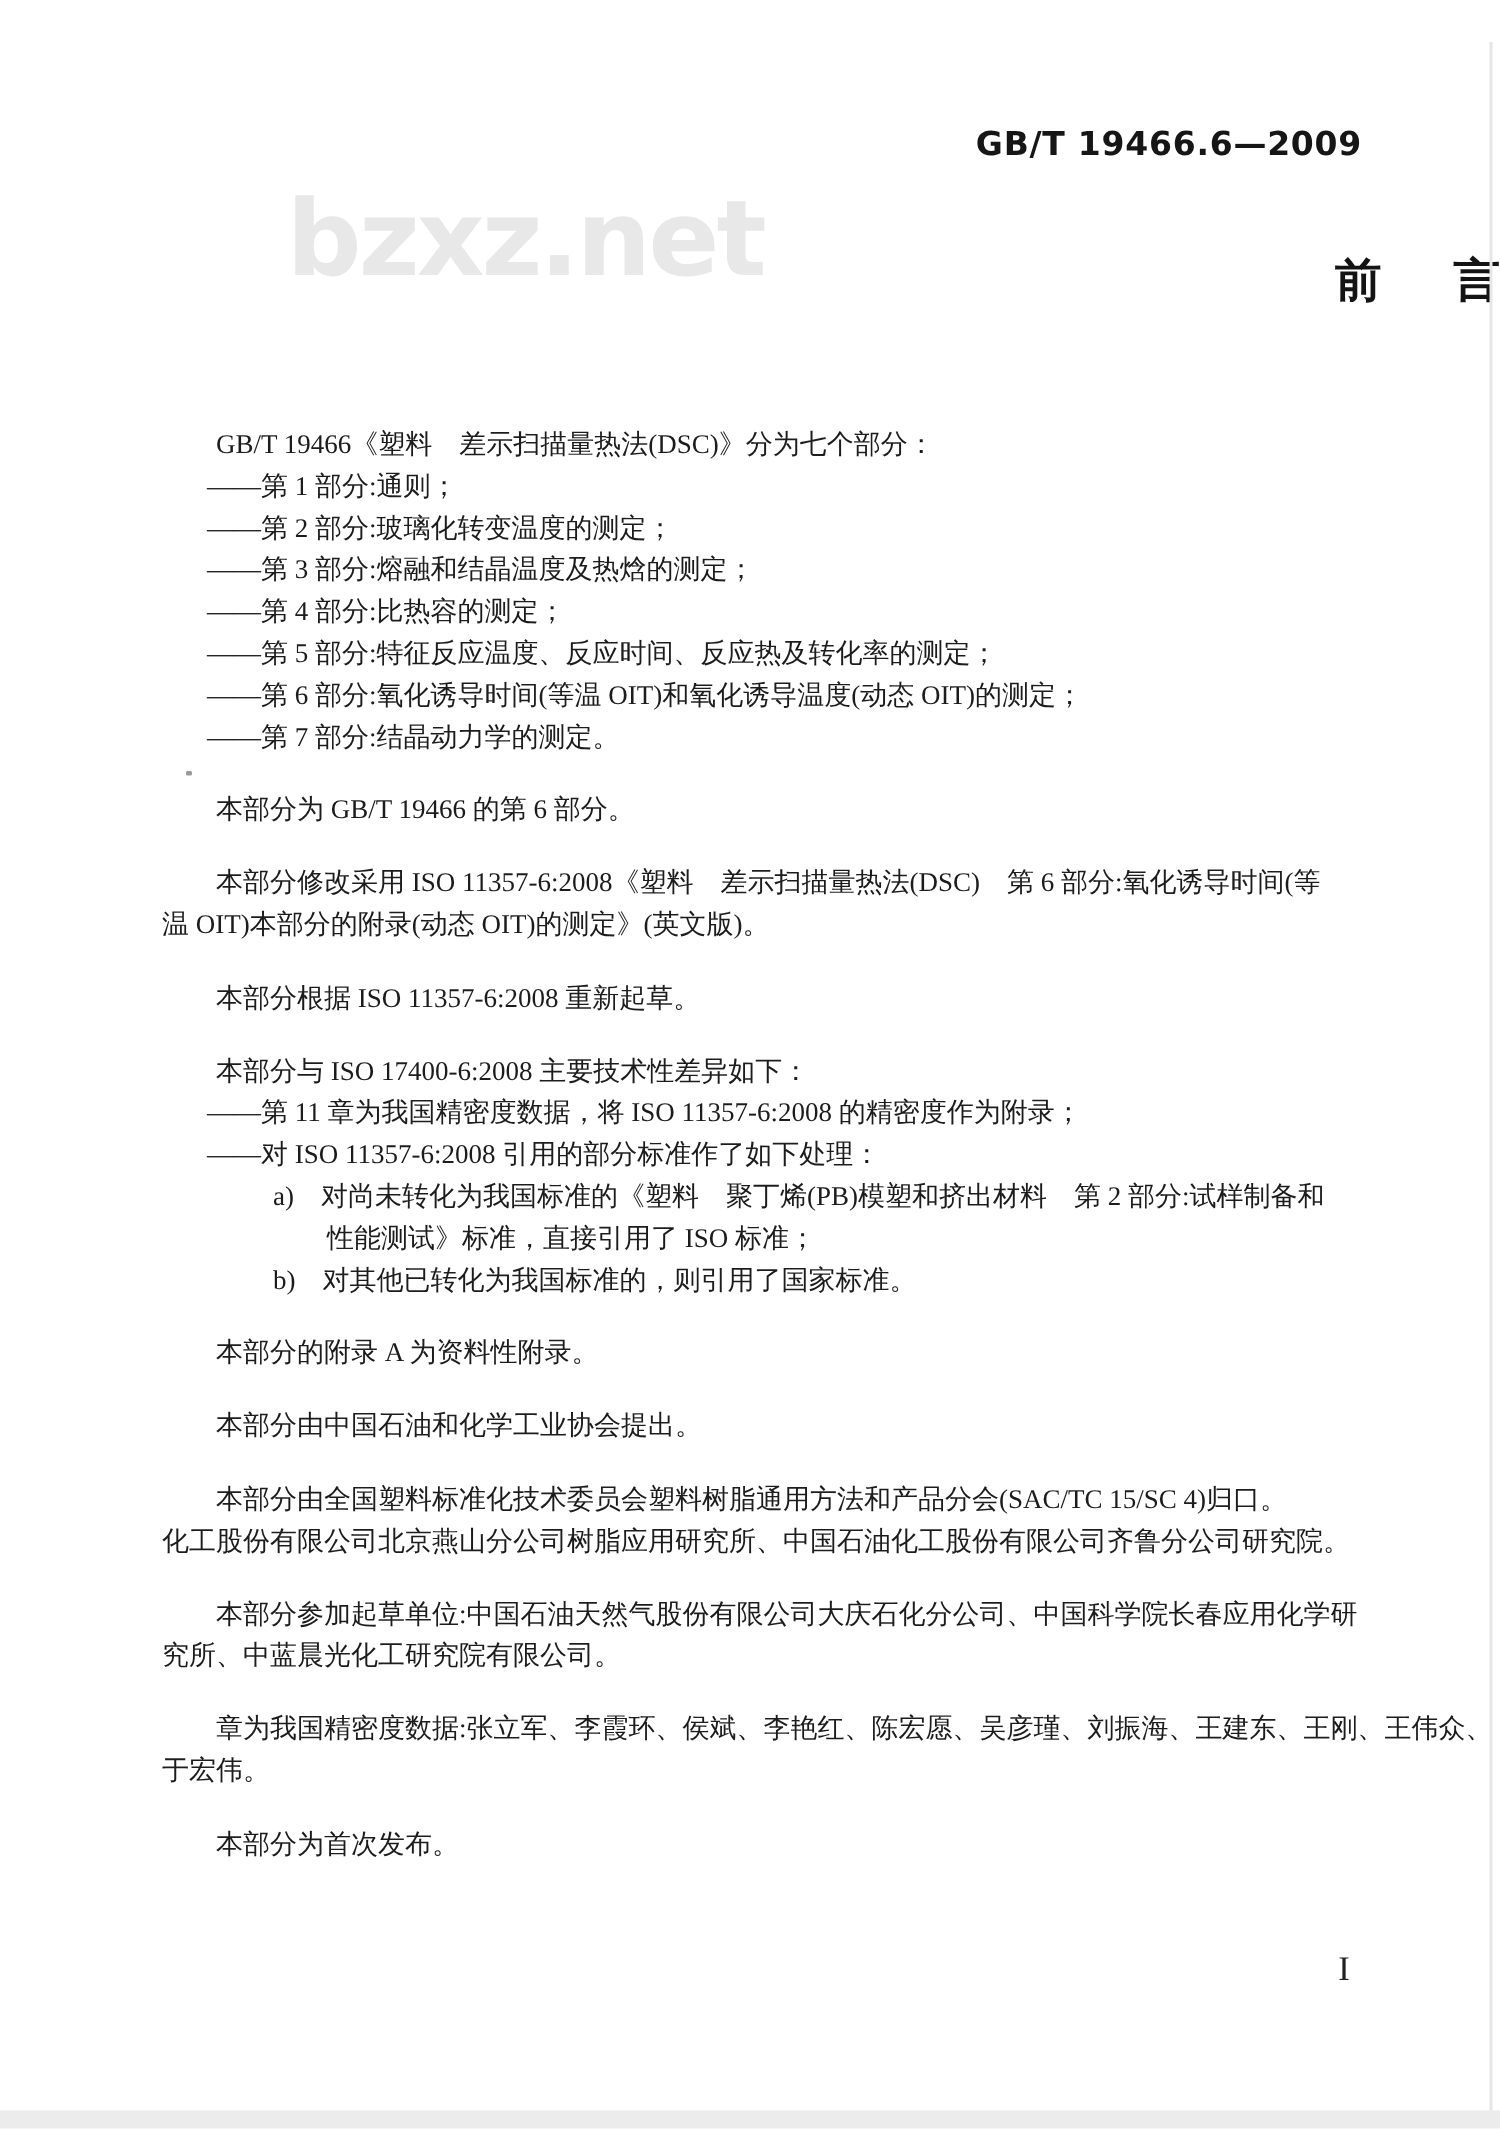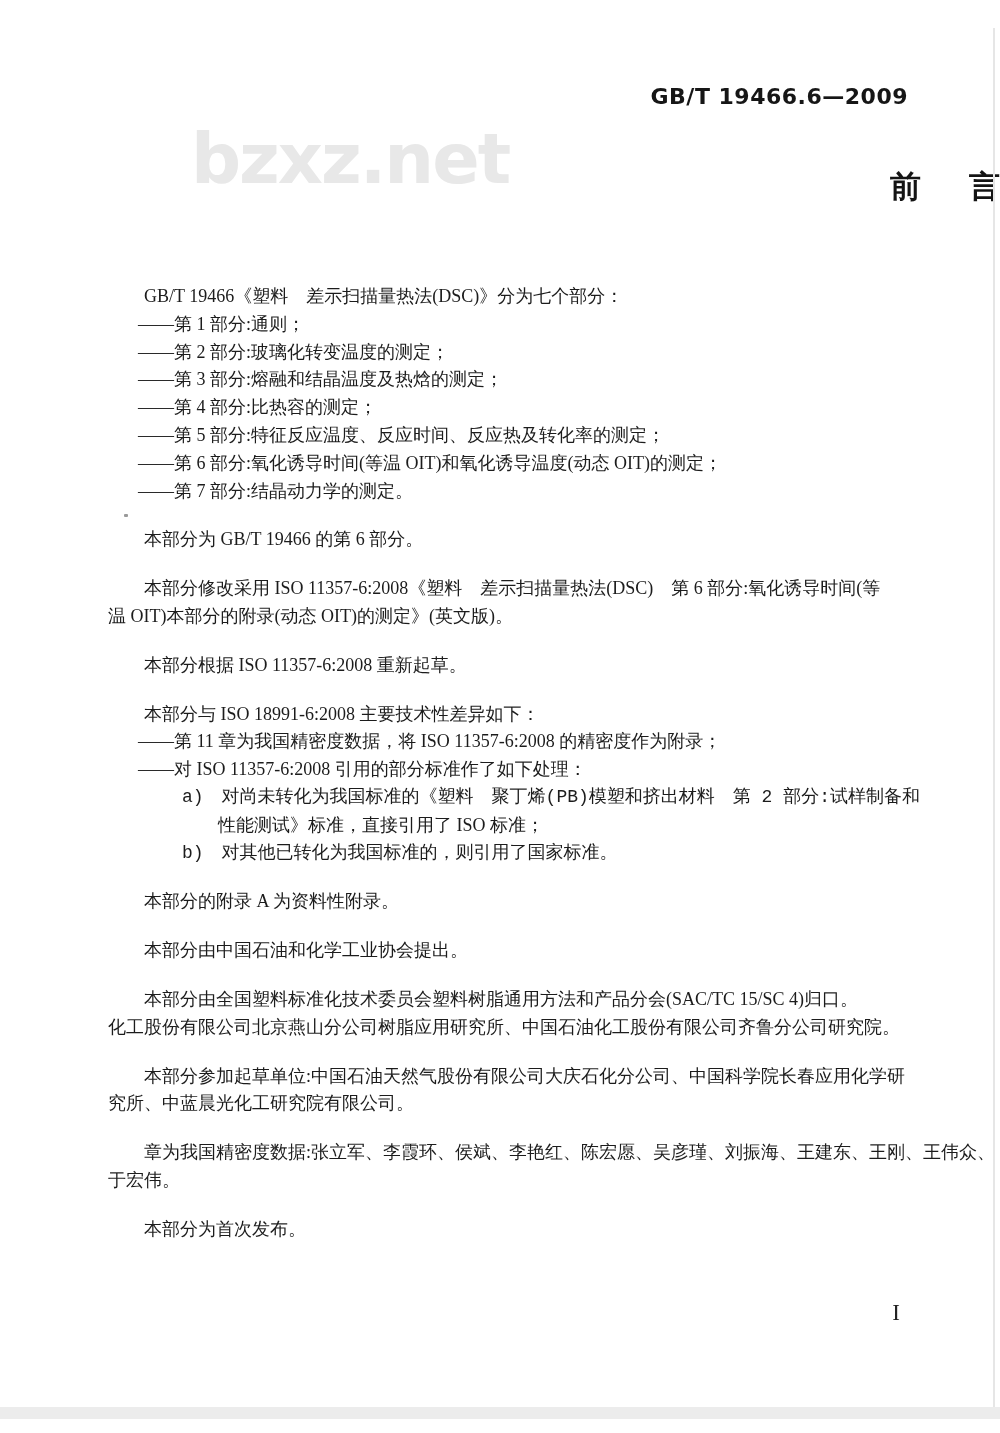--- a/index.html
+++ b/index.html
@@ -25,21 +25,21 @@
   }
   .page-title span{letter-spacing:48px;margin-right:-48px;}
   .body-lines{
     position:absolute;top:262px;left:108px;width:810px;
     font-size:18px;color:#1c1c1c;
   }
   .line{height:27.8px;line-height:27.8px;white-space:nowrap;}
   .line.indent{padding-left:36px;margin-top:21px;}
   .line.dash{padding-left:30px;}
   .line.flush{padding-left:0;}
-  .line.alpha{padding-left:74px;font-family:Liberation Mono, monospace;}
+  .line.alpha{padding-left:74px;}
   .line.alpha_cont{padding-left:110px;}
   .page-number{
     position:absolute;top:1300px;left:884px;width:24px;text-align:center;
     font-family:"Liberation Serif",serif;font-size:23px;color:#222;
   }
   .scan-band-bottom{
     position:absolute;left:0;right:0;top:1407px;height:12px;background:#ececec;
   }
   .scan-edge-right{
     position:absolute;top:28px;left:993px;width:2px;height:1380px;background:#e6e6e6;
@@ -65,21 +65,21 @@
     <div class="line dash">——第 2 部分:玻璃化转变温度的测定；</div>
     <div class="line dash">——第 3 部分:熔融和结晶温度及热焓的测定；</div>
     <div class="line dash">——第 4 部分:比热容的测定；</div>
     <div class="line dash">——第 5 部分:特征反应温度、反应时间、反应热及转化率的测定；</div>
     <div class="line dash">——第 6 部分:氧化诱导时间(等温 OIT)和氧化诱导温度(动态 OIT)的测定；</div>
     <div class="line dash">——第 7 部分:结晶动力学的测定。</div>
     <div class="line indent">本部分为 GB/T 19466 的第 6 部分。</div>
     <div class="line indent">本部分修改采用 ISO 11357-6:2008《塑料　差示扫描量热法(DSC)　第 6 部分:氧化诱导时间(等</div>
     <div class="line flush">温 OIT)本部分的附录(动态 OIT)的测定》(英文版)。</div>
     <div class="line indent">本部分根据 ISO 11357-6:2008 重新起草。</div>
-    <div class="line indent">本部分与 ISO 18991-6:2008 主要技术性差异如下：</div>
+    <div class="line indent">本部分与 ISO 17400-6:2008 主要技术性差异如下：</div>
     <div class="line dash">——第 11 章为我国精密度数据，将 ISO 11357-6:2008 的精密度作为附录；</div>
     <div class="line dash">——对 ISO 11357-6:2008 引用的部分标准作了如下处理：</div>
     <div class="line alpha">a)　对尚未转化为我国标准的《塑料　聚丁烯(PB)模塑和挤出材料　第 2 部分:试样制备和</div>
     <div class="line alpha_cont">性能测试》标准，直接引用了 ISO 标准；</div>
     <div class="line alpha">b)　对其他已转化为我国标准的，则引用了国家标准。</div>
     <div class="line indent">本部分的附录 A 为资料性附录。</div>
     <div class="line indent">本部分由中国石油和化学工业协会提出。</div>
     <div class="line indent">本部分由全国塑料标准化技术委员会塑料树脂通用方法和产品分会(SAC/TC 15/SC 4)归口。</div>
     <div class="line flush">化工股份有限公司北京燕山分公司树脂应用研究所、中国石油化工股份有限公司齐鲁分公司研究院。</div>
     <div class="line indent">本部分参加起草单位:中国石油天然气股份有限公司大庆石化分公司、中国科学院长春应用化学研</div>

